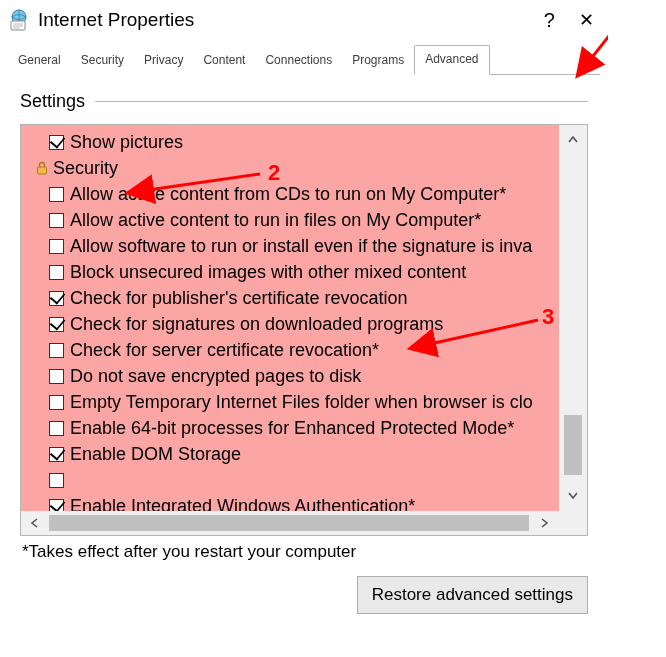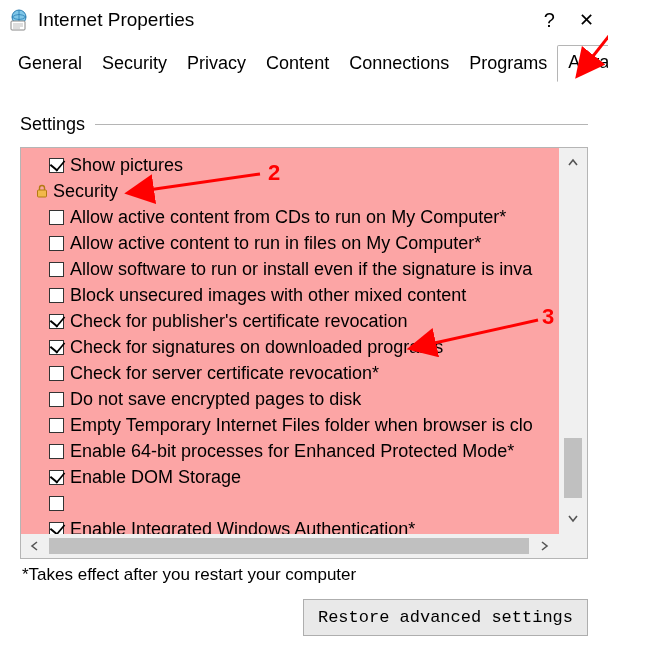--- a/index.html
+++ b/index.html
@@ -5,24 +5,24 @@
   html,body{margin:0;padding:0;font-family:"Segoe UI",Tahoma,sans-serif;font-size:15px;color:#000;background:#fff}
   .window{width:608px;height:657px;position:relative;overflow:hidden}
   .titlebar{display:flex;align-items:center;height:40px;padding:0 8px}
   .title-icon{width:22px;height:22px;margin-right:8px;position:relative}
   .title-icon svg{width:22px;height:22px}
   .title-text{font-size:19px;flex:1}
   .title-help{font-size:20px;margin-right:18px}
   .title-close{font-size:18px;padding:0 6px}
   .tabs{position:relative;margin:4px 8px 0 8px;border-bottom:1px solid #b5b5b5}
   .tabs-row{display:flex;align-items:flex-end}
-  .tab{padding:6px 10px 8px;font-size:18px;color:#000000;background:#fff;position:relative;bottom:-1px;cursor:default}
+  .tab{padding:6px 10px 8px;font-size:12px;color:#404040;background:#fff;position:relative;bottom:-1px;cursor:default}
   .tab.sel{border:1px solid #b5b5b5;border-bottom:1px solid #fff;border-radius:2px 2px 0 0}
   .panel{padding:10px 20px 0 20px}
-  .groupbox{margin-top:22px}
+  .groupbox{margin-top:6px}
   .group-title-row{display:flex;align-items:center}
   .group-title{font-size:18px;padding-right:10px}
   .group-line{flex:1;height:1px;background:#b5b5b5}
   .tree-box{position:relative;margin-top:12px;border:1px solid #b5b5b5;height:410px;background:#fca5a5}
   .tree-scroll{position:absolute;left:0;top:0;right:30px;bottom:24px;overflow:hidden}
   .tree-content{padding:4px 0 4px 10px;font-size:18px;line-height:26px;white-space:nowrap}
   .node{display:flex;align-items:center;height:26px}
   .node.cat{padding-left:4px}
   .node.item{padding-left:18px}
   .lock-icon{width:14px;height:14px;margin-right:4px}
@@ -33,21 +33,21 @@
   .vbtn{width:28px;height:30px;display:flex;align-items:center;justify-content:center;color:#555;font-size:12px}
   .vtrack{flex:1;position:relative;width:100%}
   .vthumb{position:absolute;left:5px;width:18px;background:#c0c0c0}
   .hbar{position:absolute;left:0;right:28px;bottom:0;height:24px;background:#f0f0f0;display:flex;align-items:center}
   .hbtn{width:28px;height:24px;display:flex;align-items:center;justify-content:center;color:#555;font-size:12px}
   .htrack{flex:1;position:relative;height:100%}
   .hthumb{position:absolute;top:4px;height:16px;background:#c0c0c0}
   .corner{position:absolute;right:0;bottom:0;width:28px;height:24px;background:#f0f0f0}
   .note{font-size:17px;margin:6px 0 0 2px}
   .btn-row{display:flex;justify-content:flex-end;margin-top:14px}
-  .btn{border:1px solid #aeaeae;background:#e9e9e9;padding:8px 14px;font-size:17px;font-family:Liberation Mono, monospace}
+  .btn{border:1px solid #aeaeae;background:#e9e9e9;padding:8px 14px;font-size:17px;font-family:Liberation Sans, sans-serif}
   
   .arrow{position:absolute;pointer-events:none}
   .ann-num{font-size:22px;font-weight:600;fill:#ff0000;font-family:Arial,sans-serif}
 </style>
 </head>
 <body>
 
 <div class="window">
   <div class="titlebar">
     <span class="title-icon">

